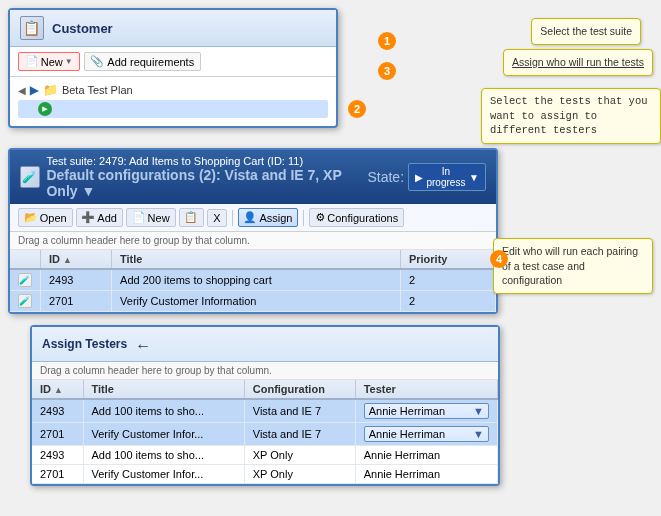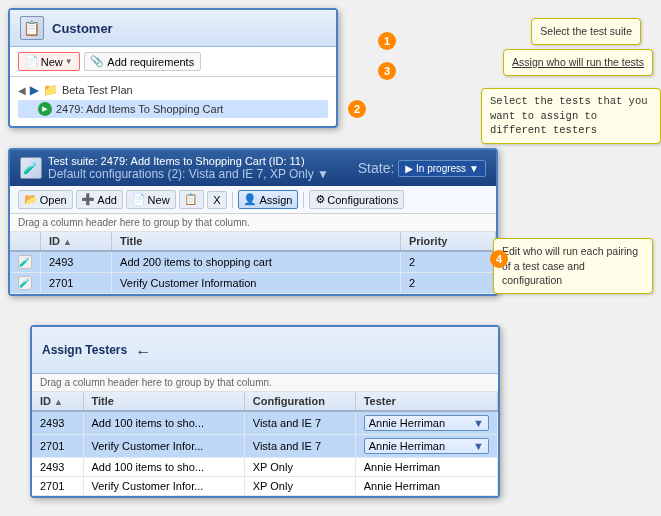--- a/index.html
+++ b/index.html
@@ -157,21 +157,22 @@
       justify-content: center;
       font-size: 12px;
     }
     .suite-title {
       color: white;
       font-size: 11px;
       font-weight: normal;
     }
     .suite-subtitle {
       color: #b0c8e8;
-      font-size: 12px;
+      font-size: 14px;
+      font-weight: bold;
     }
     .state-area {
       display: flex;
       align-items: center;
       gap: 4px;
     }
     .state-label {
       color: #b0c8e8;
       font-size: 14px;
     }
@@ -264,21 +265,21 @@
       left: 30px;
       width: 470px;
       background: #fff;
       border: 2px solid #4a7fc1;
       border-radius: 4px;
       box-shadow: 2px 2px 6px rgba(0,0,0,0.3);
     }
     .assign-header {
       background: linear-gradient(to bottom, #e8f0fb, #d8e8f8);
       border-bottom: 1px solid #a0b8d8;
-      padding: 14px 10px;
+      padding: 8px 10px;
       display: flex;
       align-items: center;
       gap: 8px;
     }
     .assign-title {
       font-weight: bold;
       font-size: 12px;
       color: #1a3060;
     }
     .arrow-icon {
@@ -378,21 +379,20 @@
   </div>
   <div class="contents-tree">
     <div class="tree-item">
       <span class="tree-expand">◀</span>
       <span class="tree-icon-plan">▶</span>
       <span class="tree-icon-plan">📁</span>
       <span class="tree-label">Beta Test Plan</span>
     </div>
     <div class="tree-sub-item">
       <div class="play-icon">▶</div>
-      <span class="tree-label">2479: Add Items To Shopping Cart</span>
     </div>
   </div>
 </div>
 
 <div class="test-suite-panel">
   <div class="test-suite-header">
     <div class="suite-title-area">
       <div class="suite-icon">🧪</div>
       <div>
         <div class="suite-title">Test suite: 2479: Add Items to Shopping Cart (ID: 11)</div>

